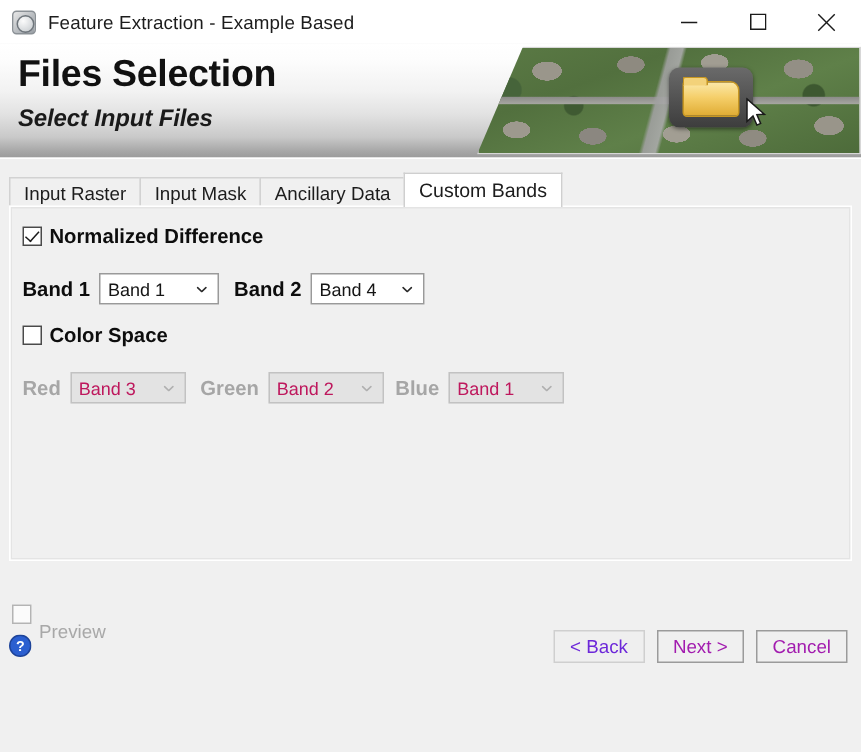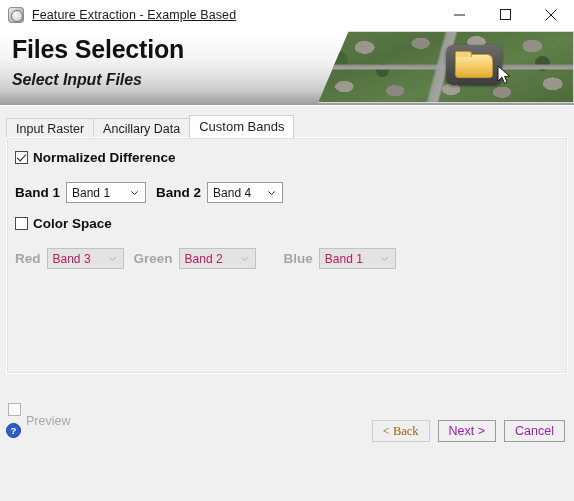--- a/index.html
+++ b/index.html
@@ -42,21 +42,20 @@
     width: 10px; height: 10px;
     border-radius: 50%;
     border: 1.5px solid #6f767c;
     background: radial-gradient(circle at 35% 30%, #fbfbfb, #c3c8cc);
   }
   .title-text {
     font-size: 12.5px;
     color: #1c1c1c;
     letter-spacing: 0.1px;
     white-space: nowrap;
-    text-decoration: underline;
   }
   .win-controls {
     position: absolute;
     right: 0; top: 0;
     height: 29px;
     display: flex;
   }
   .win-btn {
     width: 46px;
     height: 29px;
@@ -325,24 +324,23 @@
     border: 1px solid #9b9b9b;
     color: #a21caf;
     box-sizing: border-box;
     padding: 0 10px;
     white-space: nowrap;
     font-family: "Liberation Sans", sans-serif;
     line-height: 20px;
     text-align: center;
   }
   .btn.disabled {
-    color: #a16207;
+    color: #6d28d9;
     border-color: #cfcfcf;
     background: #efefef;
-    font-family: Liberation Serif, serif;
   }
 </style>
 </head>
 <body>
 
 <div class="titlebar">
   <div class="app-icon"></div>
   <div class="title-text">Feature Extraction - Example Based</div>
   <div class="win-controls">
     <button class="win-btn">
@@ -369,20 +367,21 @@
   <div class="banner-sub">Select Input Files</div>
   <div class="banner-photo"></div>
   <div class="banner-folder"></div>
   <svg class="banner-cursor" viewBox="0 0 14 20">
     <path d="M1 1 L1 16 L5 12.3 L7.6 18.4 L10.1 17.3 L7.6 11.4 L12.6 11.2 Z" fill="#ffffff" stroke="#1a1a1a" stroke-width="1"></path>
   </svg>
 </div>
 
 <div class="tabstrip">
   <div class="tab">Input Raster</div>
+  <div class="tab">Input Mask</div>
   <div class="tab">Ancillary Data</div>
   <div class="tab active">Custom Bands</div>
 </div>
 
 <div class="panel">
 
   <div class="group" style="left:8px; top:12px;">
     <div class="chk-row">
       <span class="checkbox checked"></span>
       <span class="chk-label">Normalized Difference</span>
@@ -420,21 +419,21 @@
             <path d="M0.4 0.4 L3.5 3.4 L6.6 0.4" fill="none" stroke="#b0b0b0" stroke-width="1"></path>
           </svg>
       </div>
       <span class="field-label disabled" style="margin-left:10px;">Green</span>
       <div class="combo disabled" style="width:77px; margin-left:6px;">
         <span>Band 2</span>
         <svg class="arrow" viewBox="0 0 7 4">
             <path d="M0.4 0.4 L3.5 3.4 L6.6 0.4" fill="none" stroke="#b0b0b0" stroke-width="1"></path>
           </svg>
       </div>
-      <span class="field-label disabled" style="margin-left:28px;">Blue</span>
+      <span class="field-label disabled" style="margin-left:8px;">Blue</span>
       <div class="combo disabled" style="width:77px; margin-left:6px;">
         <span>Band 1</span>
         <svg class="arrow" viewBox="0 0 7 4">
             <path d="M0.4 0.4 L3.5 3.4 L6.6 0.4" fill="none" stroke="#b0b0b0" stroke-width="1"></path>
           </svg>
       </div>
     </div>
   </div>
 
 </div>

